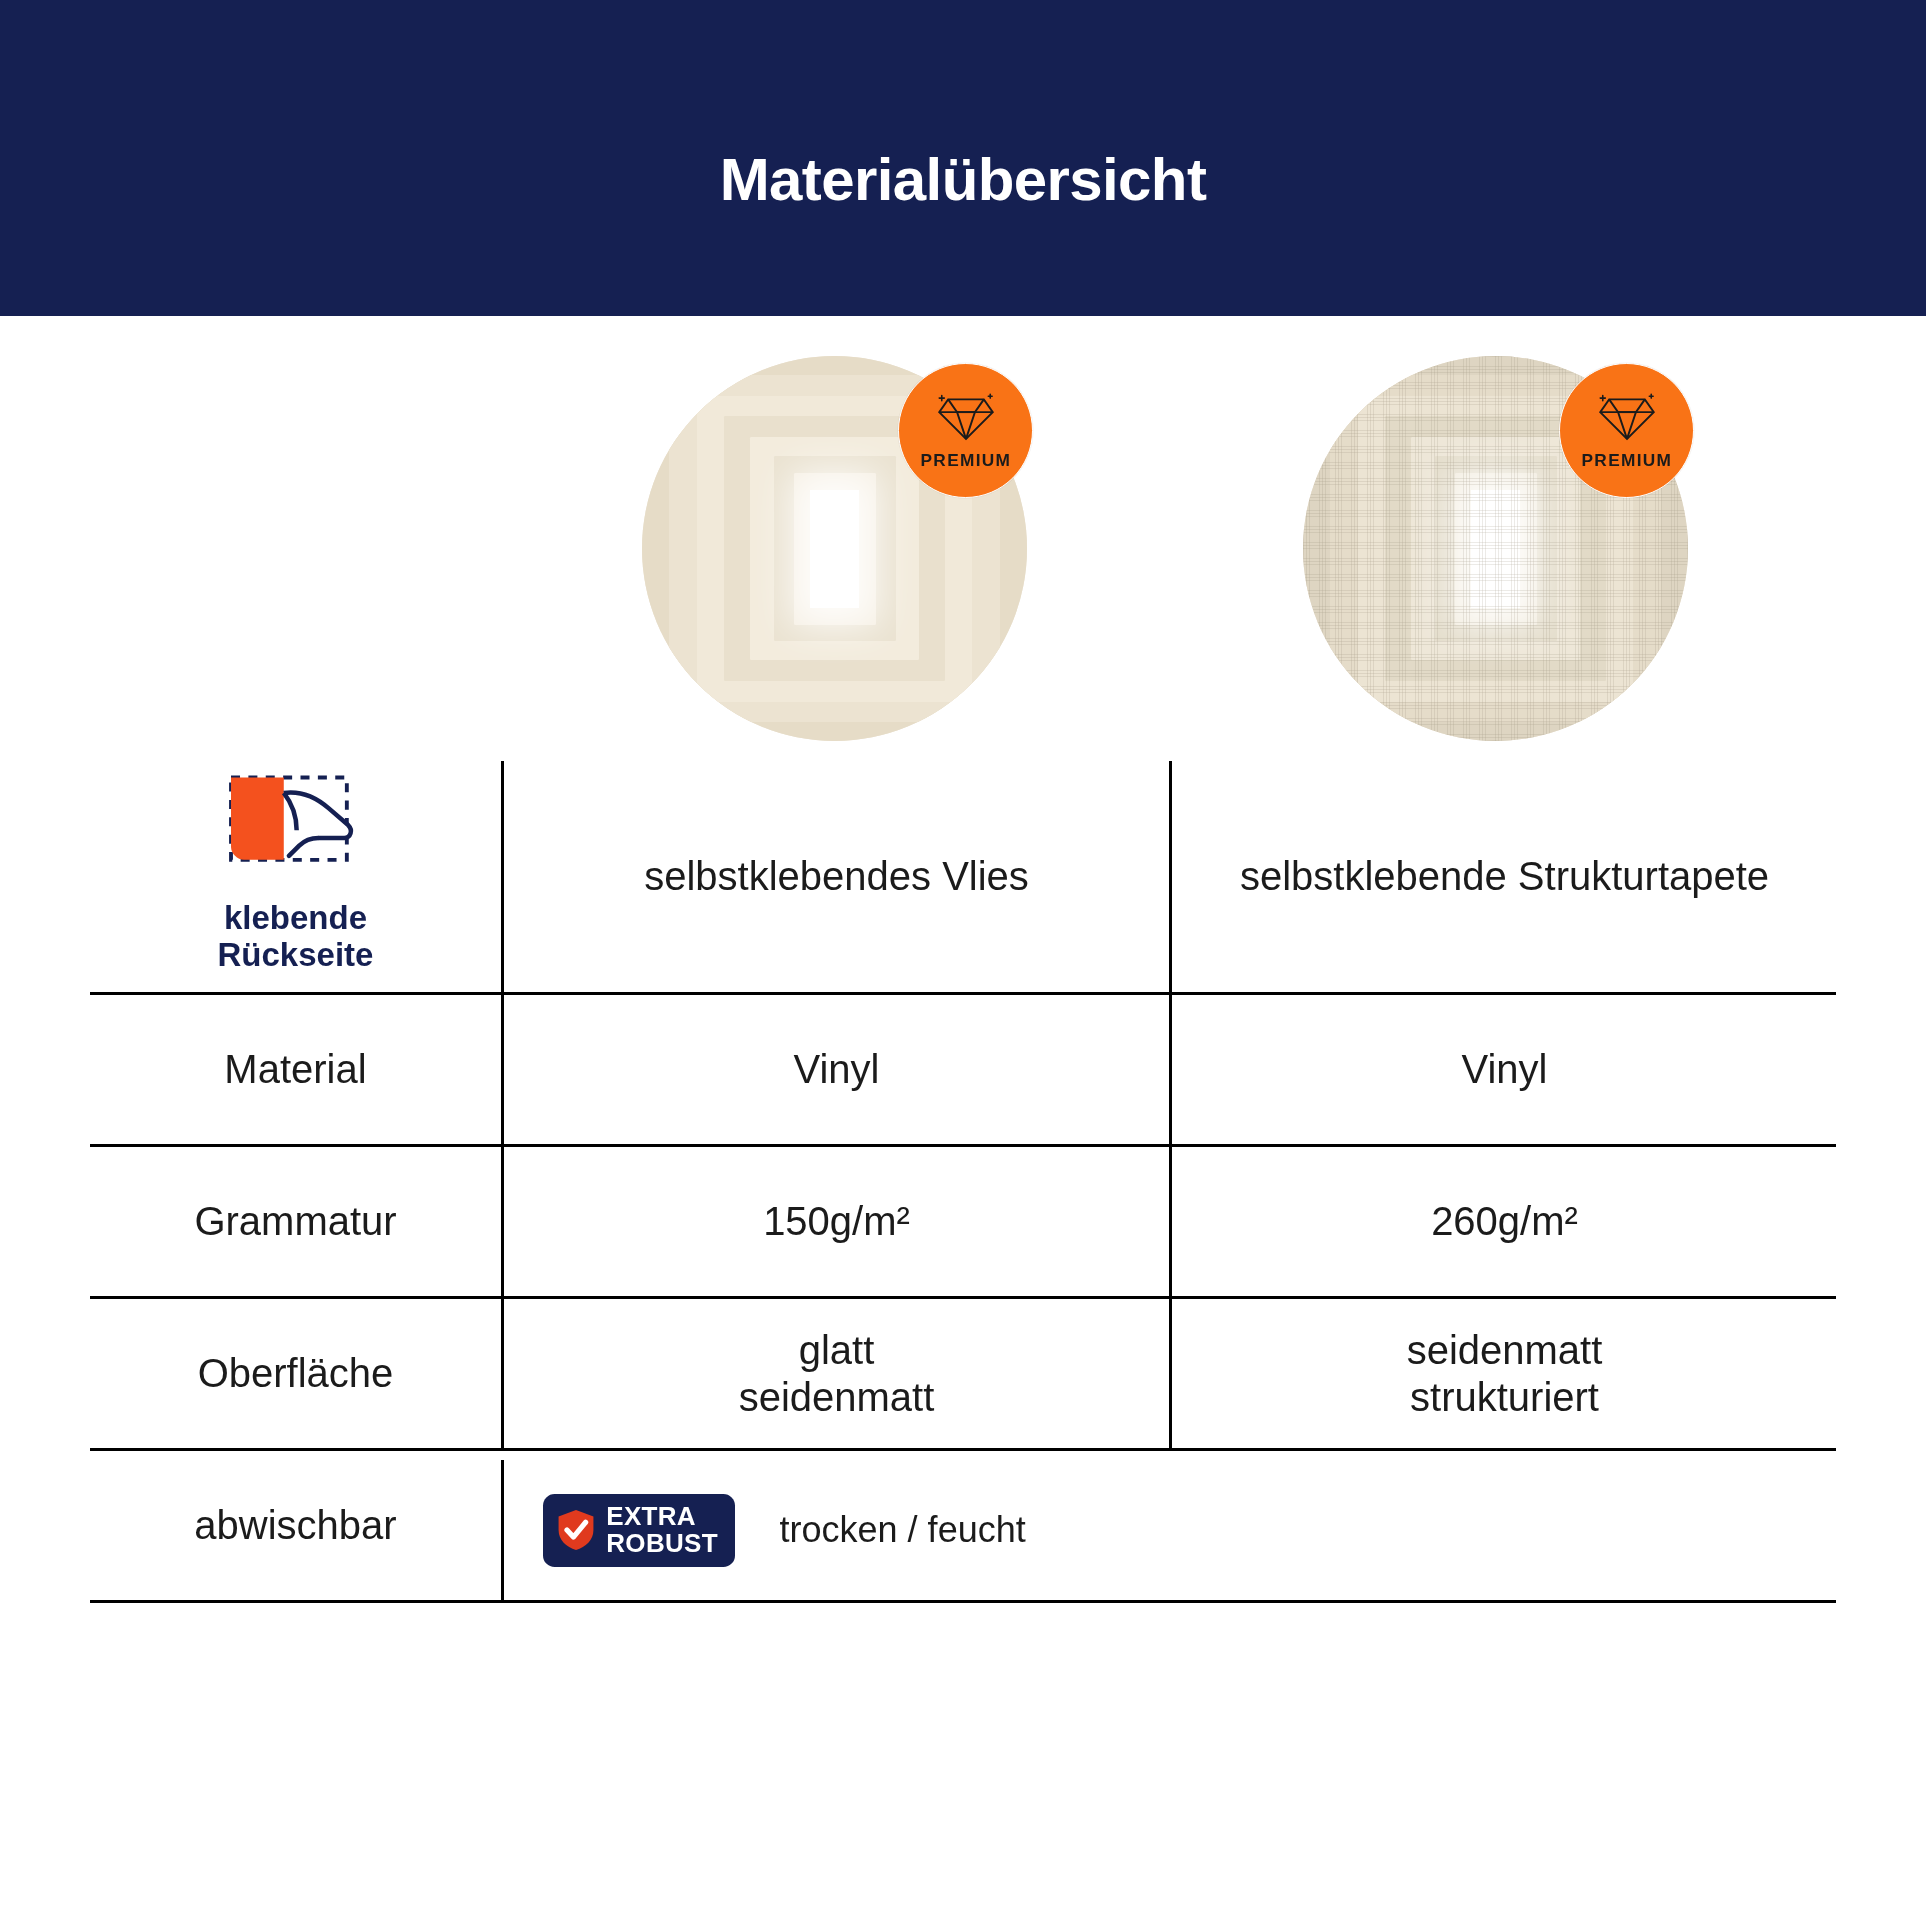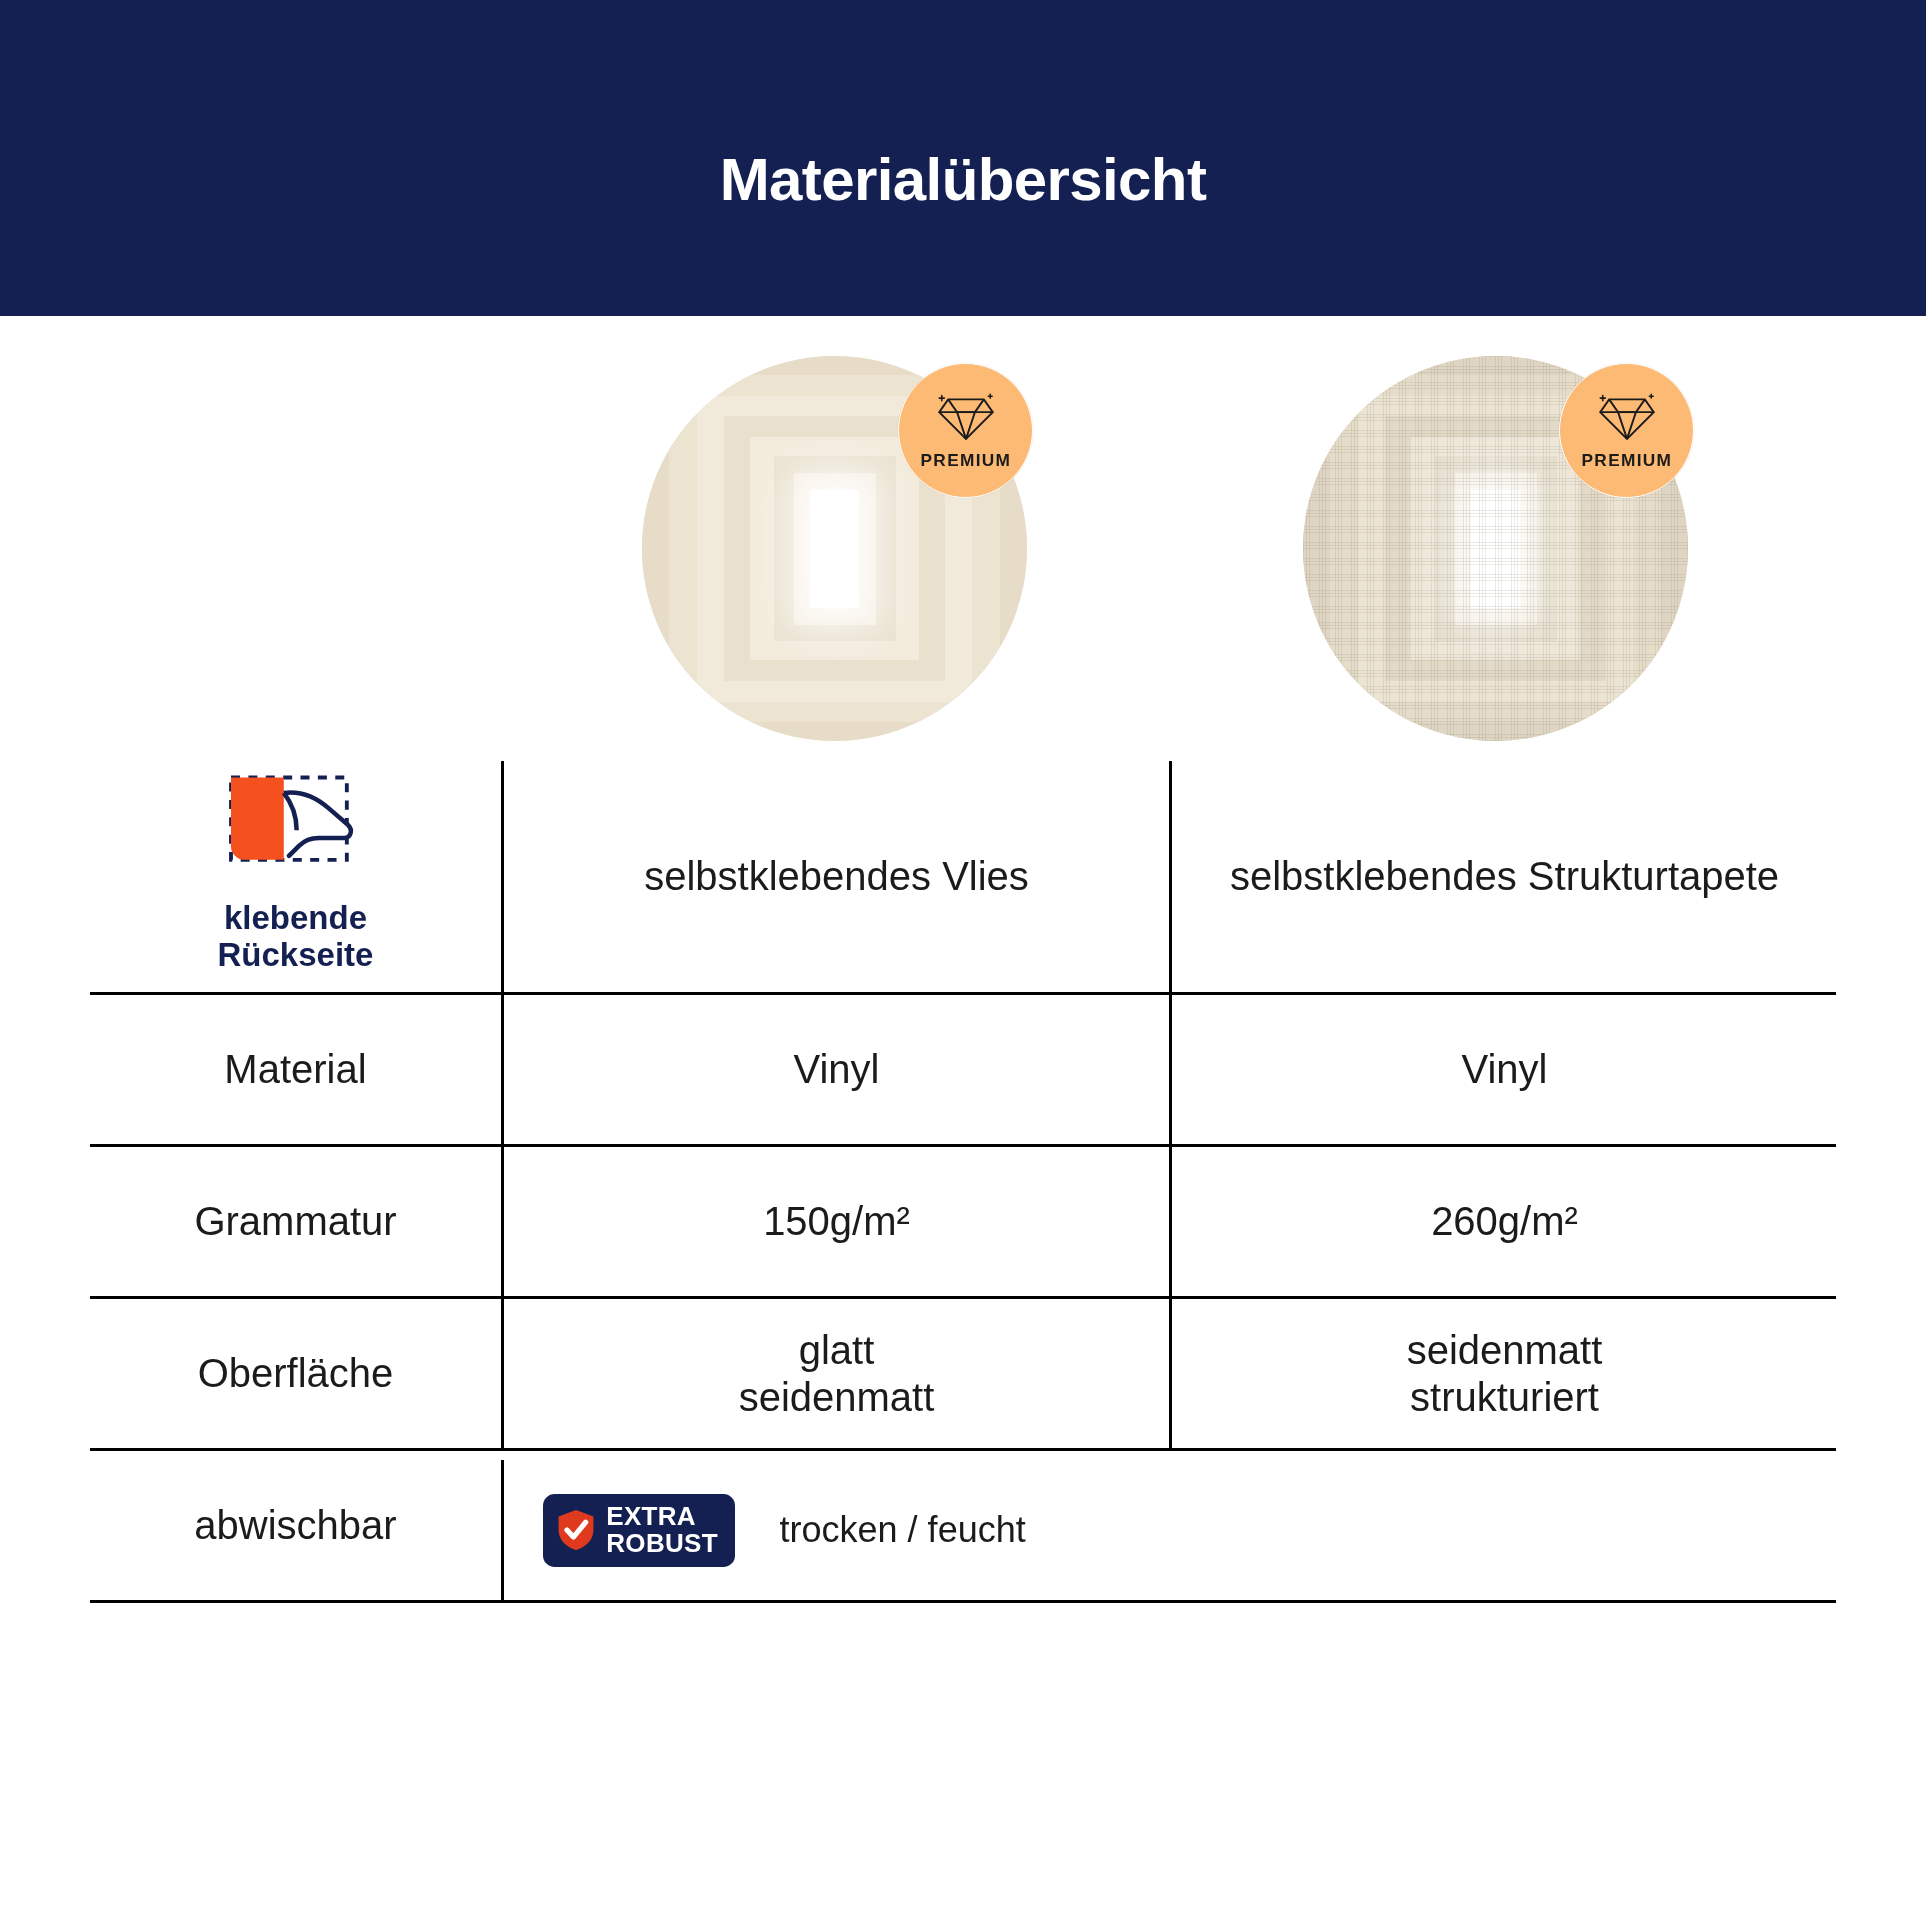--- a/index.html
+++ b/index.html
@@ -79,21 +79,21 @@
       repeating-linear-gradient(0deg, rgba(140,130,110,0.30) 0 0.6px, rgba(255,255,255,0) 0.6px 3.2px),
       repeating-linear-gradient(90deg, rgba(140,130,110,0.30) 0 0.6px, rgba(255,255,255,0) 0.6px 3.2px);
   }
 
   .premium-badge {
     position: absolute;
     right: -6.4px;
     top: 6.4px;
     width: 135px; height: 135px;
     border-radius: 50%;
-    background: #fdba74;
+    background: #f97316;
     border: 1.9px solid #ffffff;
     display: flex;
     flex-direction: column;
     align-items: center;
     justify-content: center;
     box-shadow: 0 0 0 0.6px rgba(0,0,0,0.05);
   }
   .premium-badge .dia { margin-top: 3.9px; }
   .premium-badge .ptext {
     margin-top: 6.4px;
@@ -262,21 +262,21 @@
           <path d="M96 34 C126 30 150 44 166 58 L196 84 C204 92 200 104 190 104 L150 104" fill="#ffffff" stroke="#152052" stroke-width="7" stroke-linejoin="round"></path>
           <path d="M150 104 C140 104 128 108 120 116 L104 132" fill="#ffffff" stroke="#152052" stroke-width="7" stroke-linecap="round"></path>
           <path d="M96 34 C110 52 116 72 116 92" fill="none" stroke="#152052" stroke-width="7"></path>
         </svg>
         <div class="icon-label">
           <span>klebende</span><br>
           <span>Rückseite</span>
         </div>
       </div>
       <div class="cell col-2">selbstklebendes Vlies</div>
-      <div class="cell col-3">selbstklebendes Strukturtapete</div>
+      <div class="cell col-3">selbstklebende Strukturtapete</div>
     </div>
 
     <div class="row">
       <div class="cell col-1">Material</div>
       <div class="cell col-2">Vinyl</div>
       <div class="cell col-3">Vinyl</div>
     </div>
 
     <div class="row">
       <div class="cell col-1">Grammatur</div>

